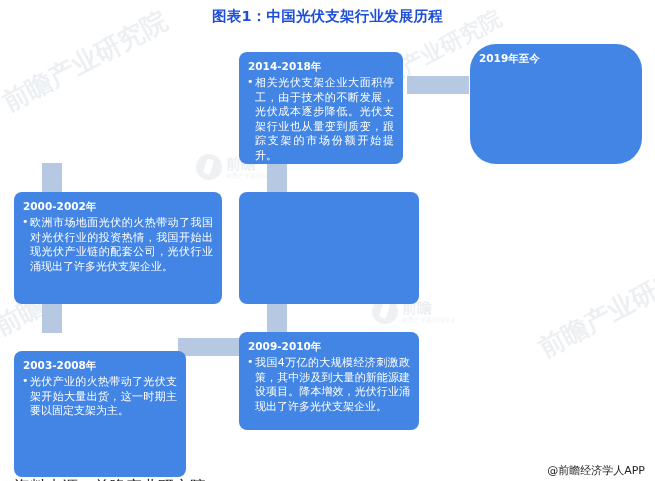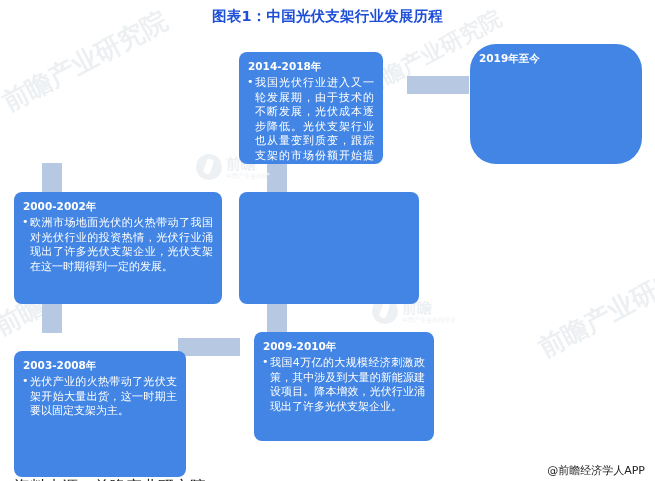--- a/index.html
+++ b/index.html
@@ -116,39 +116,39 @@
 
   <div class="conn" style="left:267px; top:303px; width:20px; height:30px;"></div>
 
   <div class="conn" style="left:267px; top:163px; width:20px; height:30px;"></div>
 
   <div class="conn" style="left:407px; top:76px; width:62px; height:18px;"></div>
 
 
   <div class="node" style="left:14px; top:192px; width:208px; height:112px;">
     <div class="node-title">2000-2002年</div>
-    <div class="node-body">欧洲市场地面光伏的火热带动了我国对光伏行业的投资热情，光伏行业涌现出了许多光伏支架企业，光伏支架在这一时期得到一定的发展。</div>
+    <div class="node-body">欧洲市场地面光伏的火热带动了我国对光伏行业的投资热情，我国开始出现光伏产业链的配套公司，光伏行业涌现出了许多光伏支架企业。</div>
   </div>
 
   <div class="node" style="left:14px; top:351px; width:172px; height:126px;border-radius:8px;">
     <div class="node-title">2003-2008年</div>
     <div class="node-body">光伏产业的火热带动了光伏支架开始大量出货，这一时期主要以固定支架为主。</div>
   </div>
 
-  <div class="node" style="left:254px; top:332px; width:180px; height:109px;">
+  <div class="node" style="left:239px; top:332px; width:180px; height:98px;">
     <div class="node-title">2009-2010年</div>
     <div class="node-body">我国4万亿的大规模经济刺激政策，其中涉及到大量的新能源建设项目。降本增效，光伏行业涌现出了许多光伏支架企业。</div>
   </div>
 
   <div class="node" style="left:239px; top:192px; width:180px; height:112px;">
   </div>
 
-  <div class="node" style="left:239px; top:52px; width:144px; height:112px;">
+  <div class="node" style="left:239px; top:52px; width:164px; height:112px;">
     <div class="node-title">2014-2018年</div>
-    <div class="node-body">我国光伏行业进入又一轮发展期，由于技术的不断发展，光伏成本逐步降低。光伏支架行业也从量变到质变，跟踪支架的市场份额开始提升。</div>
+    <div class="node-body">相关光伏支架企业大面积停工，由于技术的不断发展，光伏成本逐步降低。光伏支架行业也从量变到质变，跟踪支架的市场份额开始提升。</div>
   </div>
 
   <div class="node" style="left:470px; top:44px; width:172px; height:120px;border-radius:26px;">
     <div class="node-title">2019年至今</div>
   </div>
 
   <div style="position:absolute; left:14px; top:477px; font-size:16px; color:#222;">资料来源：前瞻产业研究院</div>
   <div style="position:absolute; right:10px; top:463px; font-size:11px; color:#222;">@前瞻经济学人APP</div>
 
 </div>

